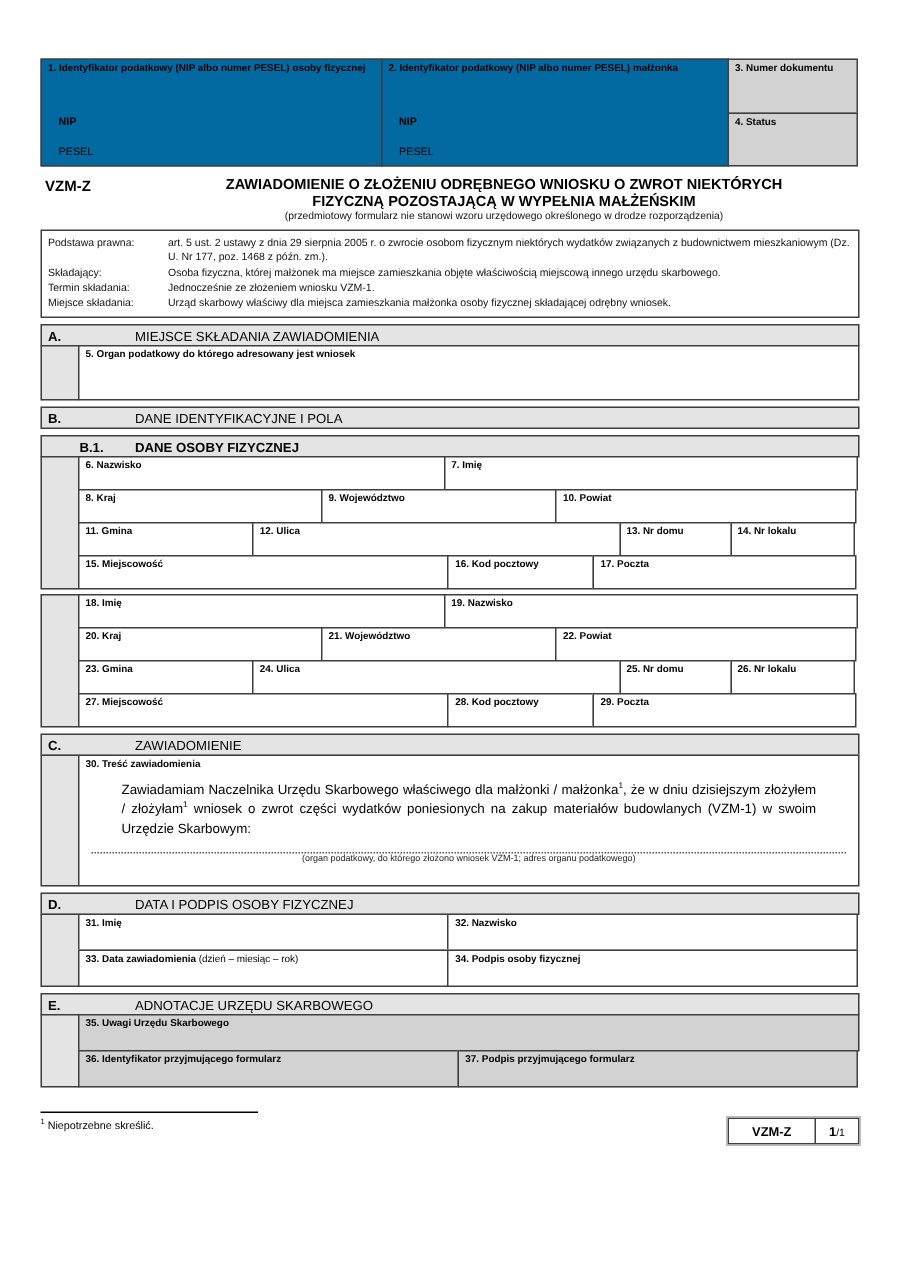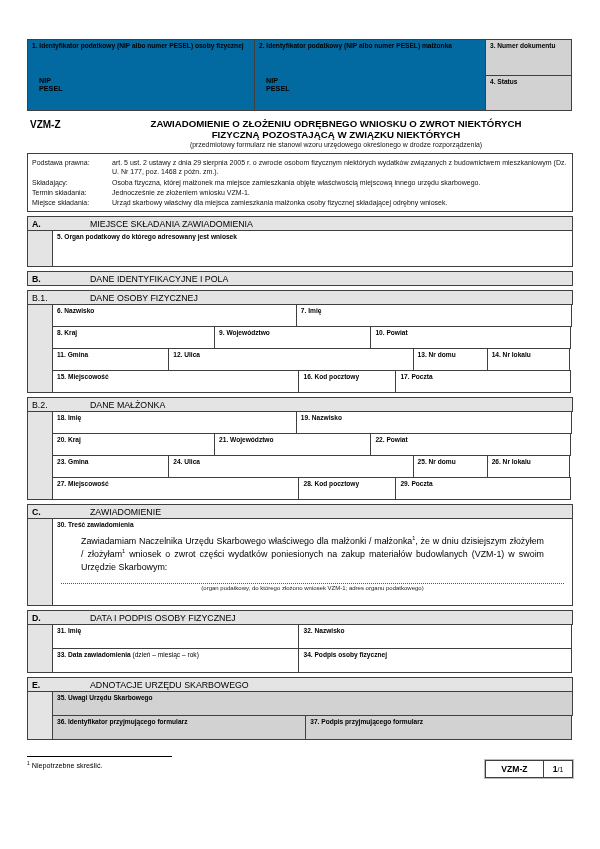--- a/index.html
+++ b/index.html
@@ -18,21 +18,21 @@
 
   
   .id-table { display:flex; margin-top:11px; height:72px; }
   .idcell { border:1px solid #3f3f3f; position:relative; background:#0369a1; }
   .idcell + .idcell { margin-left:-1px; }
   .idcell.c1 { width:228px; }
   .idcell.c2 { width:232px; }
   .idcol3 { width:87px; margin-left:-1px; display:flex; flex-direction:column; }
   .id-label { font-size:6.6px; font-weight:bold; padding:2px 4px; line-height:1.25; }
   .nip  { position:absolute; left:11px; top:36px; font-size:7.2px; font-weight:bold; }
-  .pesel{ position:absolute; left:11px; top:44px; font-size:7.2px; font-weight:bold; }
+  .pesel{ position:absolute; left:11px; top:56px; font-size:7.2px; font-weight:normal; }
   .shadcell { background:#d2d2d2; border:1px solid #3f3f3f; }
   .shadcell.top { height:37px; }
   .shadcell.bot { flex:1; margin-top:-1px; }
 
   
   .title-row { position:relative; margin-top:7px; }
   .form-code { position:absolute; left:3px; top:1px; font-size:10px; font-weight:bold; }
   .title-lines { margin-left:72px; text-align:center; font-size:9.7px; font-weight:bold; line-height:1.14; }
   .subtitle { margin-left:72px; text-align:center; font-size:6.9px; margin-top:1px; color:#111; }
 
@@ -43,21 +43,21 @@
   .legal-value { flex:1; }
 
   
   .section { margin-top:4px; }
   .sec-header {
     display:flex; align-items:center; background:#e4e4e4;
     border:1px solid #3f3f3f; height:15px;
   }
   .sec-letter { width:62px; padding-left:4px; font-size:8.8px; font-weight:bold; flex-shrink:0; }
   .sec-title  { font-size:8.8px; font-weight:normal; }
-  .sub .sec-letter, .sub .sec-title { font-weight:normal; }
+  .sub .sec-letter, .sub .sec-title { font-weight:bold;text-align:center; }
   .sec-body { display:flex; margin-top:-1px; }
   .gutter { width:26px; flex-shrink:0; background:#e4e4e4; border:1px solid #3f3f3f; }
   .fields { flex:1; margin-left:-1px; display:flex; flex-direction:column; }
   .frow { display:flex; height:23px; }
   .frow + .frow { margin-top:-1px; }
   .fcell {
     border:1px solid #3f3f3f; font-size:6.6px; font-weight:bold;
     padding:2px 4px; background:#fff; line-height:1.2;
   }
   .fcell + .fcell { margin-left:-1px; }
@@ -113,21 +113,21 @@
       <div class="shadcell bot">
         <div class="id-label">4. Status</div>
       </div>
     </div>
   </div>
 
   <div class="title-row">
     <div class="form-code">VZM-Z</div>
     <div class="title-lines">
       <div>ZAWIADOMIENIE O ZŁOŻENIU ODRĘBNEGO WNIOSKU O ZWROT NIEKTÓRYCH</div>
-      <div>FIZYCZNĄ POZOSTAJĄCĄ W ZWIĄZKU NIEKTÓRYCH</div>
+      <div>FIZYCZNĄ POZOSTAJĄCĄ W WYPEŁNIA MAŁŻEŃSKIM</div>
     </div>
     <div class="subtitle">(przedmiotowy formularz nie stanowi wzoru urzędowego określonego w drodze rozporządzenia)</div>
   </div>
 
   <div class="legal">
     <div class="legal-row">
       <div class="legal-label">Podstawa prawna:</div>
       <div class="legal-value">art. 5 ust. 2 ustawy z dnia 29 sierpnia 2005 r. o zwrocie osobom fizycznym niektórych wydatków związanych z budownictwem mieszkaniowym (Dz. U. Nr 177, poz. 1468 z późn. zm.).</div>
     </div>
     <div class="legal-row">
@@ -194,24 +194,20 @@
         <div class="frow">
           <div class="fcell" style="width:47.5%"><span>15. Miejscowość</span></div>
           <div class="fcell" style="width:18.8%"><span>16. Kod pocztowy</span></div>
           <div class="fcell" style="width:33.7%"><span>17. Poczta</span></div>
         </div>
       </div>
     </div>
   </div>
 
   <div class="section">
-    <div class="sec-header sub">
-      <div class="sec-letter">B.2.</div>
-      <div class="sec-title">DANE MAŁŻONKA</div>
-    </div>
     <div class="sec-body">
       <div class="gutter"></div>
       <div class="fields">
         <div class="frow">
           <div class="fcell" style="width:47%"><span>18. Imię</span></div>
           <div class="fcell" style="width:53%"><span>19. Nazwisko</span></div>
         </div>
         <div class="frow">
           <div class="fcell" style="width:31.3%"><span>20. Kraj</span></div>
           <div class="fcell" style="width:30.2%"><span>21. Województwo</span></div>

